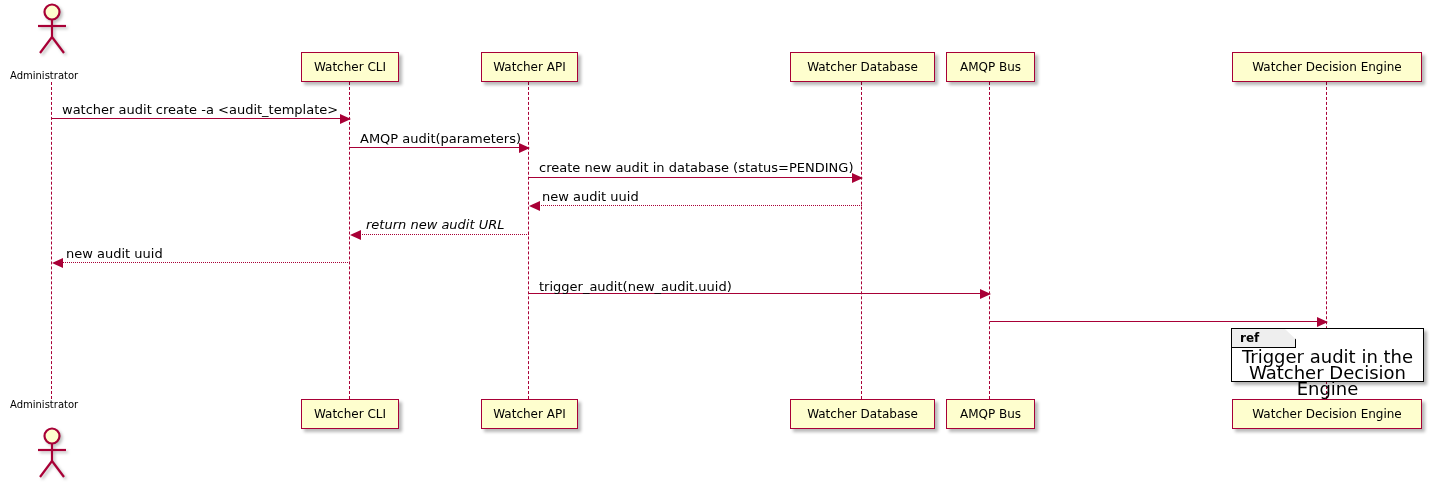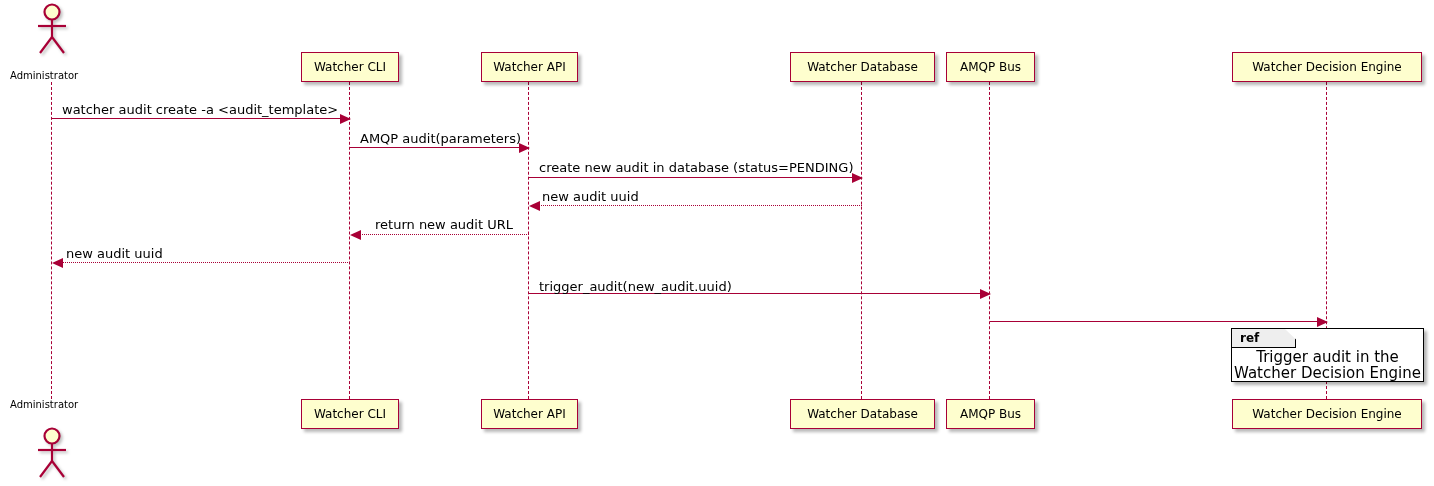--- a/index.html
+++ b/index.html
@@ -116,21 +116,21 @@
     color: #000000;
     font-family: "DejaVu Sans", sans-serif;
     clip-path: polygon(0 0, calc(100% - 11px) 0, 100% 55%, 100% 100%, 0 100%);
   }
   .ref-body {
     position: absolute;
     left: 0;
     right: 0;
     top: 20px;
     text-align: center;
-    font-size: 15px;
+    font-size: 18px;
     color: #000000;
     font-family: "DejaVu Sans", sans-serif;
     line-height: 16px;
   }
 </style>
 </head>
 <body>
 
 <div id="diagram">
     <div class="lifeline" style="left: 51.25px; top: 82px; height: 317px;"></div>
@@ -172,21 +172,21 @@
     <div class="arrow-head right" style="top: 142.5px; left: 519px;"></div>
     <div class="msg-label" style="left: 360px; top: 132px;">AMQP audit(parameters)</div>
     <div class="msg-line" style="left: 529px; top: 177px; width: 323px;"></div>
     <div class="arrow-head right" style="top: 172.5px; left: 852px;"></div>
     <div class="msg-label" style="left: 539px; top: 161px;">create new audit in database (status=PENDING)</div>
     <div class="msg-line dotted" style="left: 539px; top: 205px; width: 323px;"></div>
     <div class="arrow-head left" style="top: 200.5px; left: 529px;"></div>
     <div class="msg-label" style="left: 542px; top: 190px;">new audit uuid</div>
     <div class="msg-line dotted" style="left: 360px; top: 234px; width: 169px;"></div>
     <div class="arrow-head left" style="top: 229.5px; left: 350px;"></div>
-    <div class="msg-label" style="left: 375px; top: 218px;">return new audit URL</div>
+    <div class="msg-label" style="left: 366px; top: 218px; font-style: italic;">return new audit URL</div>
     <div class="msg-line dotted" style="left: 62px; top: 262px; width: 288px;"></div>
     <div class="arrow-head left" style="top: 257.5px; left: 52px;"></div>
     <div class="msg-label" style="left: 66px; top: 247px;">new audit uuid</div>
     <div class="msg-line" style="left: 529px; top: 293px; width: 451px;"></div>
     <div class="arrow-head right" style="top: 288.5px; left: 980px;"></div>
     <div class="msg-label" style="left: 539px; top: 280px;">trigger_audit(new_audit.uuid)</div>
     <div class="msg-line" style="left: 990px; top: 321px; width: 327px;"></div>
     <div class="arrow-head right" style="top: 316.5px; left: 1317px;"></div>
     <div class="ref-box" style="left: 1231px; top: 328px; width: 193px; height: 54px;">
       <div class="ref-tab" style="width: 64px;">ref</div>

